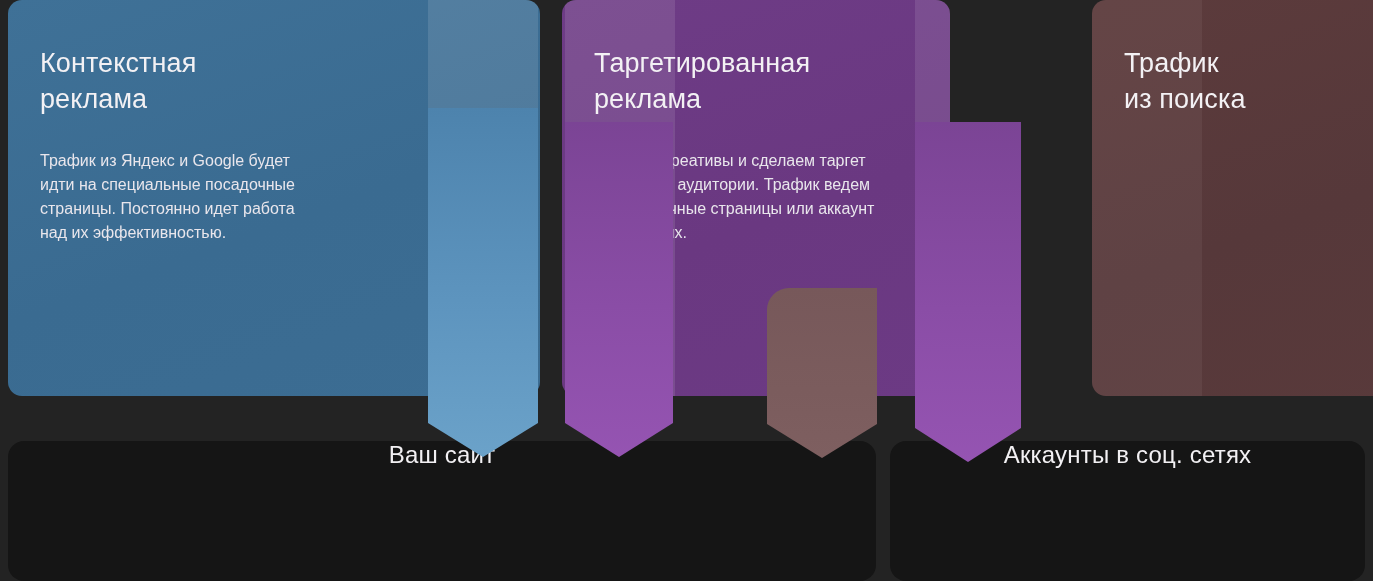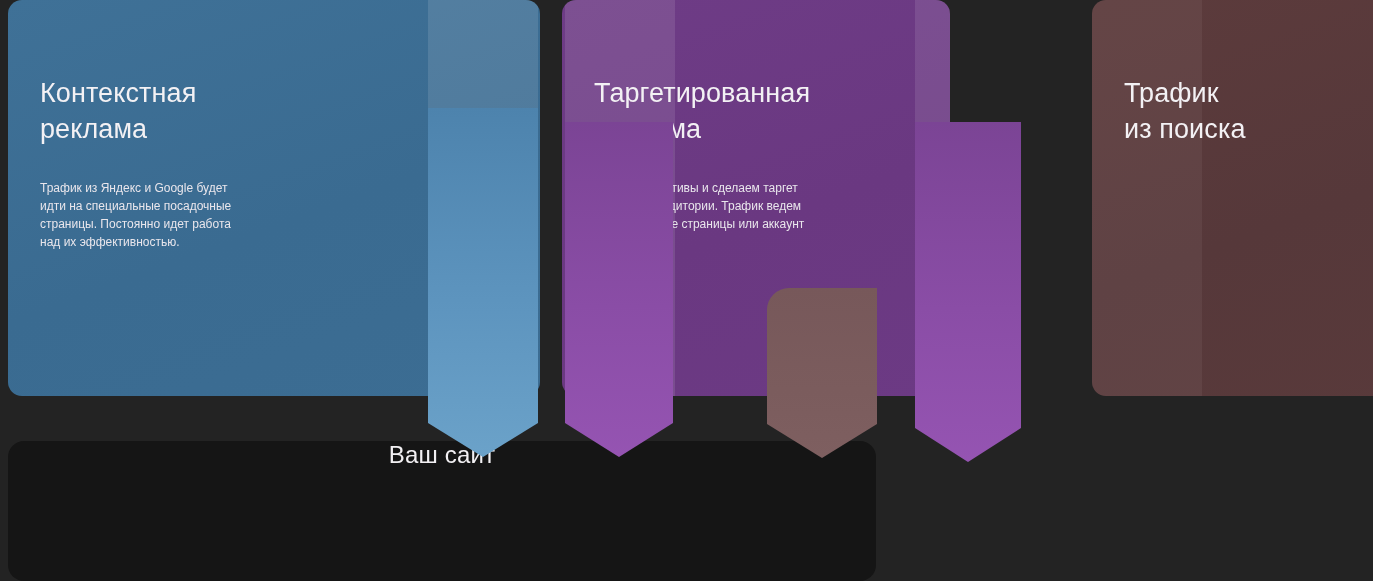--- a/index.html
+++ b/index.html
@@ -12,42 +12,42 @@
   }
   .stage{position:relative;width:1373px;height:581px;}
 
   
   .card{
     position:absolute;
     top:0;
     border-radius:14px;
     overflow:hidden;
     box-sizing:border-box;
-    padding:76px 32px 0 32px;
+    padding:46px 32px 0 32px;
   }
   .card-1{left:8px;  width:532px; height:396px;
           background:linear-gradient(160deg,#3f7197 0%,#3a6b91 55%,#3c6d93 100%);}
   .card-2{left:562px;width:388px; height:396px;
           background:linear-gradient(160deg,#6e3c86 0%,#6a3881 55%,#6c3a84 100%);}
   .card-3{left:1092px;width:374px;height:396px;
           background:linear-gradient(160deg,#5c3b3c 0%,#56383a 55%,#593a3b 100%);}
 
   .card h2{
     margin:0 0 32px 0;
     font-size:27px;
     font-weight:400;
     line-height:1.32;
     color:#f3f1f4;
     letter-spacing:.1px;
     white-space:pre-line;
     position:relative;z-index:3;
   }
   .card p{
     margin:0;
-    font-size:12px;
+    font-size:16px;
     line-height:1.5;
     color:#e9e6ec;
     white-space:pre-line;
     position:relative;z-index:3;
   }
 
   
   .band{position:absolute;top:0;bottom:0;z-index:1;pointer-events:none;}
   .band-blue  {left:420px; width:110px; background:rgba(255,255,255,.115);}
   .band-pur1  {left:3px;   width:110px; background:rgba(255,255,255,.105);}
@@ -133,14 +133,17 @@
   </div>
 
   <div class="arrow arrow-blue"></div>
   <div class="arrow arrow-purple-1"></div>
   <div class="arrow arrow-brown rounded-top"></div>
   <div class="arrow arrow-purple-2"></div>
 
   <div class="dest dest-left">
     <span>Ваш сайт</span>
   </div>
+  <div class="dest dest-right">
+    <span>Аккаунты в соц. сетях</span>
+  </div>
 
 </div>
 
 </body></html>

